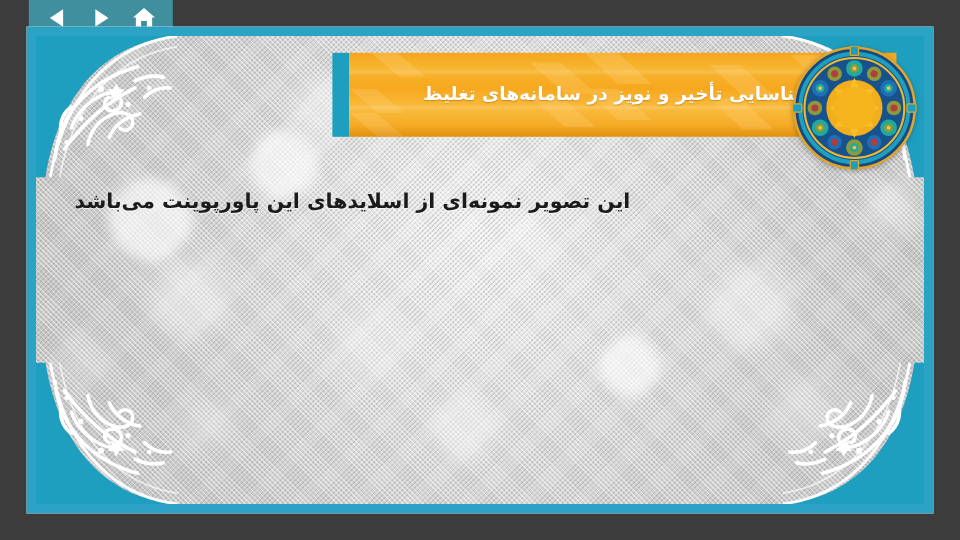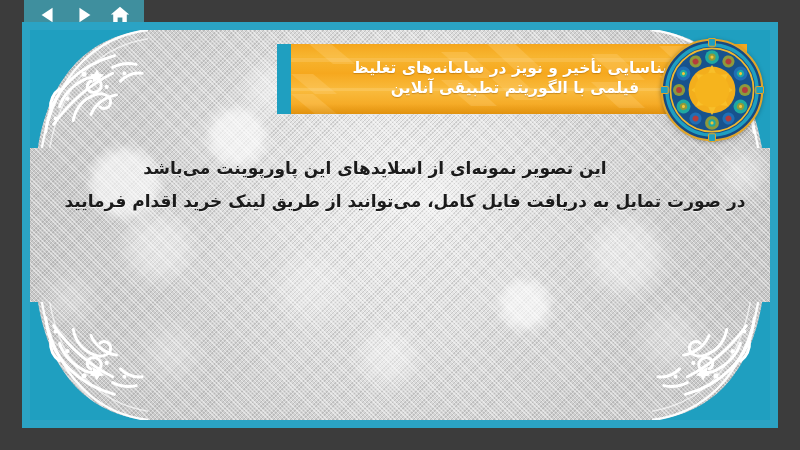--- a/index.html
+++ b/index.html
@@ -96,21 +96,21 @@
   
   .medallion{
     position:absolute;right:14px;top:16px;width:104px;height:104px;z-index:9;
     pointer-events:none;filter:drop-shadow(0 1px 2px rgba(0,0,0,.28));
   }
   .medallion svg{display:block;width:100%;height:100%;}
 
   
   .copy{
     position:absolute;left:40px;right:30px;top:132px;z-index:7;
-    direction:rtl;text-align:center;color:#1b1b1b;
+    direction:rtl;text-align:left;color:#1b1b1b;
     font-size:17px;font-weight:bold;line-height:1.72;
     text-shadow:0 1px 0 rgba(255,255,255,.65);
   }
   .copy p{margin:0 0 4px 0;white-space:nowrap;}
   .copy p.l1{padding-left:0;padding-right:60px;}
 </style>
 </head>
 <body>
 
 <div id="stage">
@@ -268,21 +268,20 @@
           </g>
           <g fill="#ffffff" opacity=".22">
             <rect x="0" y="14" width="456" height="4"></rect>
             <rect x="0" y="44" width="456" height="3"></rect>
           </g>
         </svg>
         <div class="shade"></div>
       </div>
       <div class="title-text">
         <div class="title-line">شناسایی تأخیر و نویز در سامانه‌های تغلیظ</div>
-        <div class="title-line">فیلمی با الگوریتم تطبیقی آنلاین</div>
       </div>
     </div>
 
     <div class="medallion">
       <svg viewBox="0 0 120 120" aria-hidden="true">
         <defs>
           <radialGradient id="medring" cx="50%" cy="50%" r="50%">
             <stop offset="0%" stop-color="#2a7fb8"></stop>
             <stop offset="100%" stop-color="#16477f"></stop>
           </radialGradient>
@@ -360,17 +359,16 @@
           <rect x="56" y="0.5" width="8" height="9" rx="1.5"></rect>
           <rect x="56" y="110.5" width="8" height="9" rx="1.5"></rect>
           <rect x="0.5" y="56" width="9" height="8" rx="1.5"></rect>
           <rect x="110.5" y="56" width="9" height="8" rx="1.5"></rect>
         </g>
       </svg>
     </div>
 
     <div class="copy">
       <p class="l1">این تصویر نمونه‌ای از اسلایدهای این پاورپوینت می‌باشد</p>
-      <p>در صورت تمایل به دریافت فایل کامل، می‌توانید از طریق لینک خرید اقدام فرمایید</p>
     </div>
 
   </div>
 </div>
 
 </body></html>

